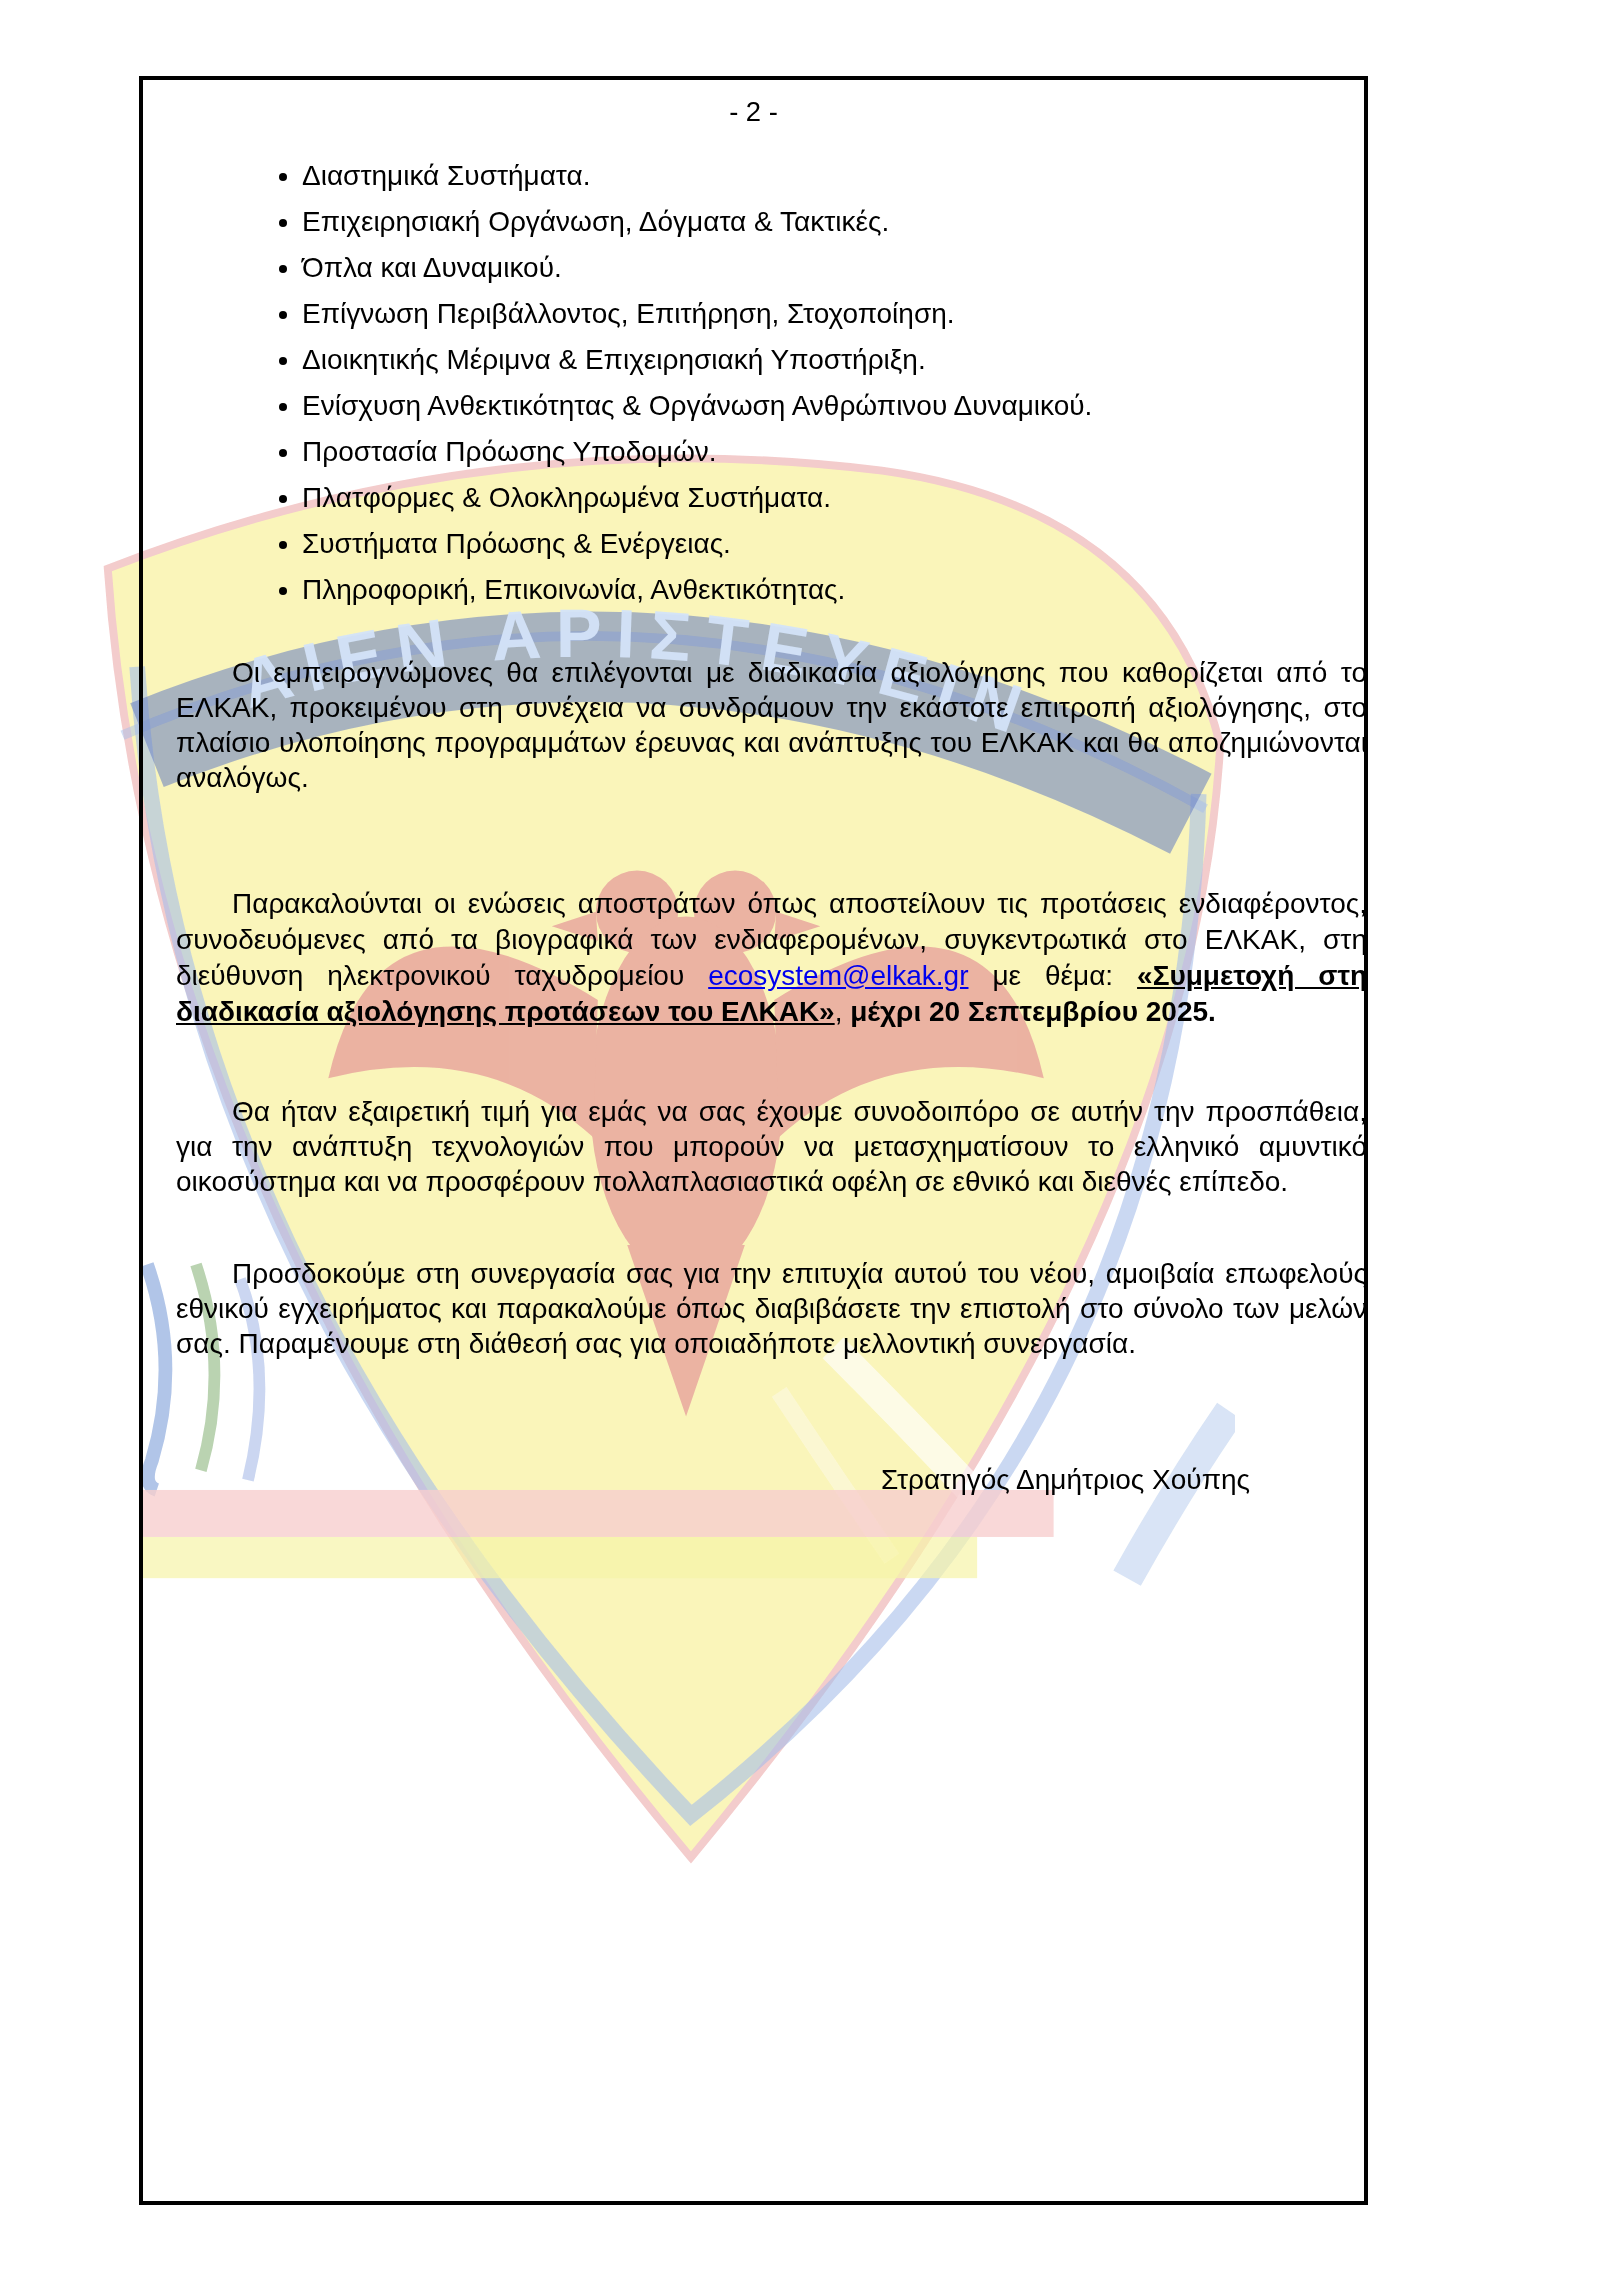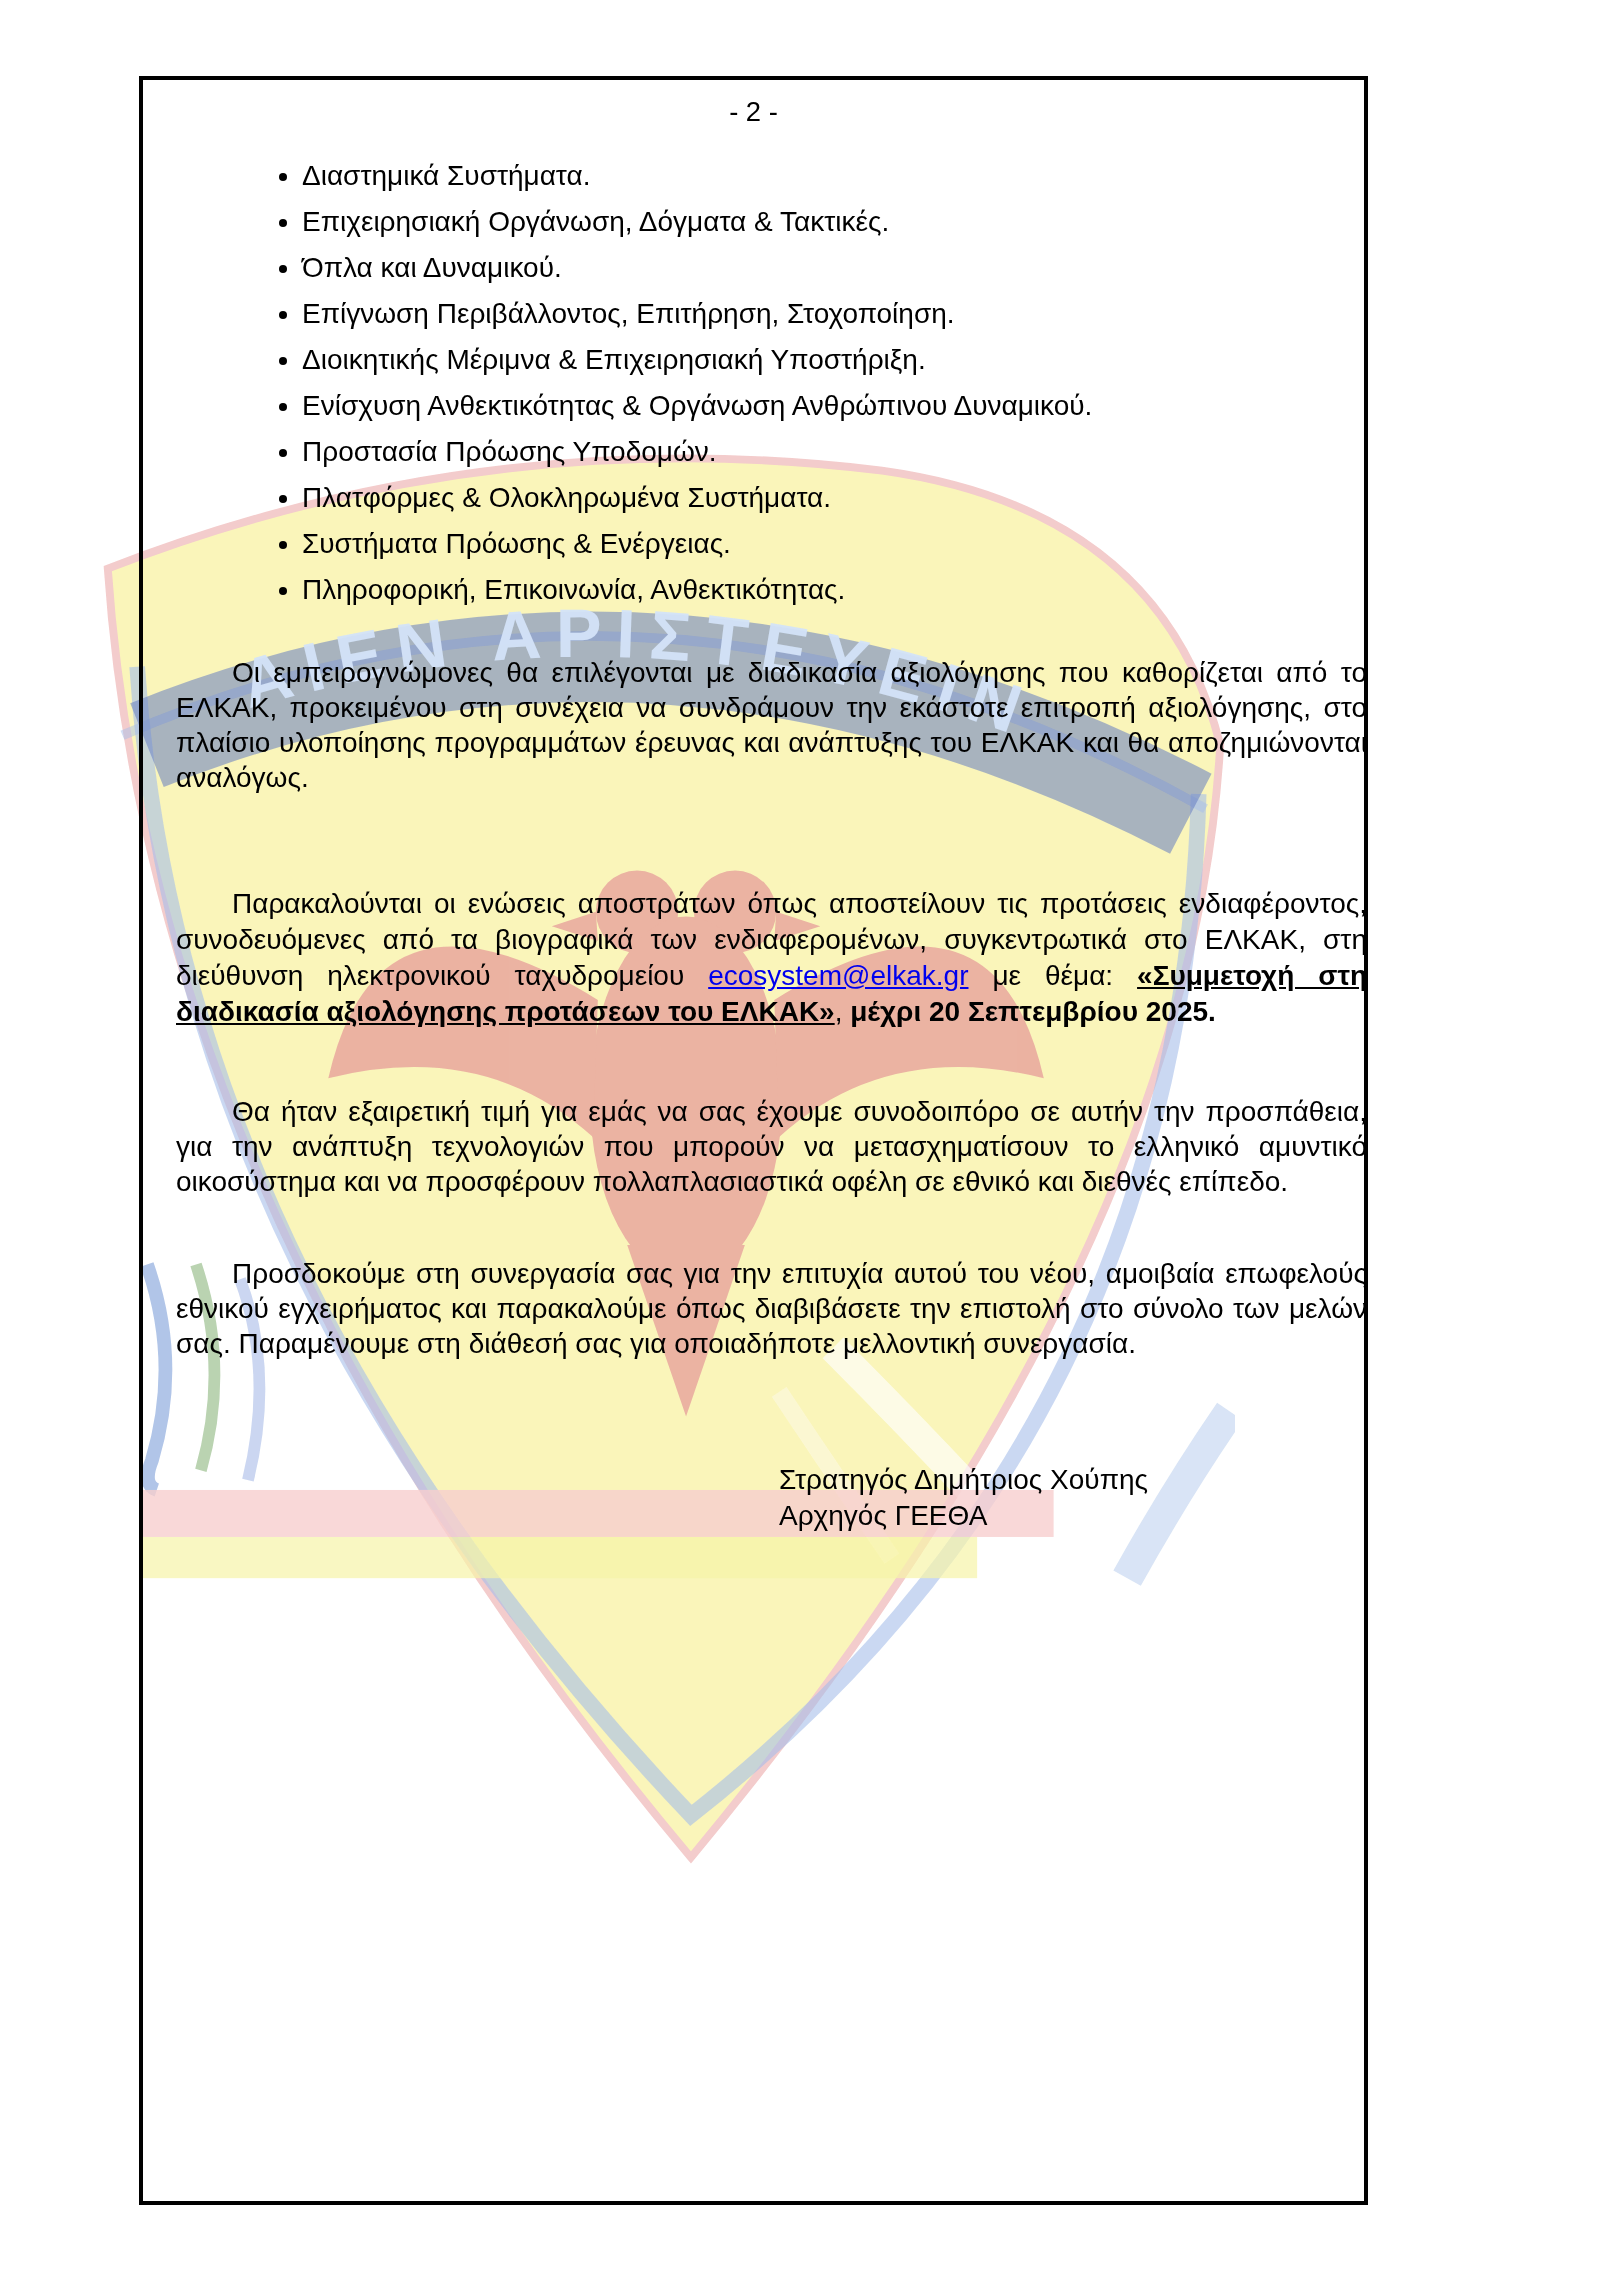--- a/index.html
+++ b/index.html
@@ -81,21 +81,21 @@
     text-decoration: underline;
   }
   .deadline {
     font-weight: bold;
   }
   .signature {
     position: absolute;
     left: 779px;
     top: 1462px;
     width: 573px;
-    text-align: left;
+    text-align: center;
     font-size: 28px;
     line-height: 36px;
     z-index: 2;
   }
 </style>
 </head>
 <body>
 
 <svg class="watermark" viewBox="0 0 1165 1460" aria-hidden="true">
   <g opacity="0.9">
@@ -157,15 +157,14 @@
 <p class="para p1">Οι εμπειρογνώμονες θα επιλέγονται με διαδικασία αξιολόγησης που καθορίζεται από το ΕΛΚΑΚ, προκειμένου στη συνέχεια να συνδράμουν την εκάστοτε επιτροπή αξιολόγησης, στο πλαίσιο υλοποίησης προγραμμάτων έρευνας και ανάπτυξης του ΕΛΚΑΚ και θα αποζημιώνονται αναλόγως.</p>
 
 <p class="para p2"><span>Παρακαλούνται οι ενώσεις αποστράτων όπως αποστείλουν τις προτάσεις ενδιαφέροντος, συνοδευόμενες από τα βιογραφικά των ενδιαφερομένων, συγκεντρωτικά στο ΕΛΚΑΚ, στη διεύθυνση ηλεκτρονικού ταχυδρομείου </span><a class="email" href="#">ecosystem@elkak.gr</a><span> με θέμα: </span><span class="subject">«Συμμετοχή στη διαδικασία αξιολόγησης προτάσεων του ΕΛΚΑΚ»</span><span>, </span><span class="deadline">μέχρι 20 Σεπτεμβρίου 2025.</span></p>
 
 <p class="para p3">Θα ήταν εξαιρετική τιμή για εμάς να σας έχουμε συνοδοιπόρο σε αυτήν την προσπάθεια, για την ανάπτυξη τεχνολογιών που μπορούν να μετασχηματίσουν το ελληνικό αμυντικό οικοσύστημα και να προσφέρουν πολλαπλασιαστικά οφέλη σε εθνικό και διεθνές επίπεδο.</p>
 
 <p class="para p4">Προσδοκούμε στη συνεργασία σας για την επιτυχία αυτού του νέου, αμοιβαία επωφελούς εθνικού εγχειρήματος και παρακαλούμε όπως διαβιβάσετε την επιστολή στο σύνολο των μελών σας. Παραμένουμε στη διάθεσή σας για οποιαδήποτε μελλοντική συνεργασία.</p>
 
 <div class="signature">
   <div>Στρατηγός Δημήτριος Χούπης</div>
-  <div>Αρχηγός ΓΕΕΘΑ</div>
 </div>
 
 
 </body></html>

